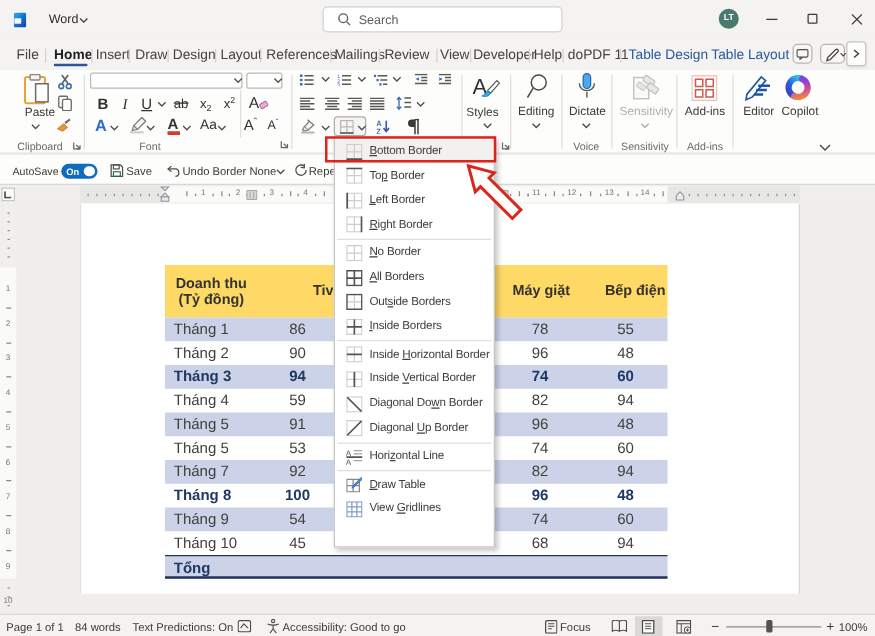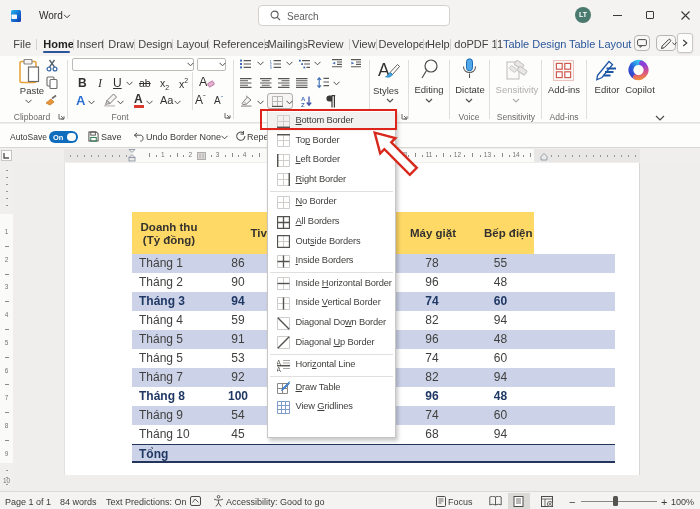--- a/index.html
+++ b/index.html
@@ -2,21 +2,21 @@
 <html><head><meta charset="utf-8">
 <style>
 *{margin:0;padding:0;box-sizing:border-box}
 html,body{width:700px;height:509px;overflow:hidden}
 body{position:relative;font-family:"Liberation Sans",sans-serif;background:#efeeed;color:#3c3b39}
 .abs{position:absolute}
 .tb{background:#f4f3f2}
 .vline{position:absolute;width:1px;background:#e0deda}
 .glabel{position:absolute;font-size:8.5px;color:#6b6966;text-align:center}
 .ritem{position:absolute;font-size:9.5px;color:#3a3938}
-.trow{position:absolute;left:132px;width:483px;height:19.05px;font-size:12px;color:#413f3d;line-height:19.05px}
+.trow{position:absolute;left:132px;width:402px;height:19.05px;font-size:12px;color:#413f3d;line-height:19.05px}
 .tblue{background:#ccd3e8}
 .tbold{font-weight:bold;color:#1f3864}
 .c1{position:absolute;left:7px}
 .c2{position:absolute;left:74px;width:64px;text-align:center}
 .c4{position:absolute;left:260px;width:80px;text-align:center}
 .c5{position:absolute;left:336.5px;width:64px;text-align:center}
 .mi{position:absolute;left:0;width:100%;height:19.6px}
 .mi .mt{position:absolute;left:28px;top:3.5px;font-size:9.3px;letter-spacing:-0.15px;color:#3f3e3c;white-space:nowrap}
 .mi svg{position:absolute;left:9px;top:3px}
 .msep{position:absolute;left:2px;right:2px;height:1px;background:#e1dfdd}

